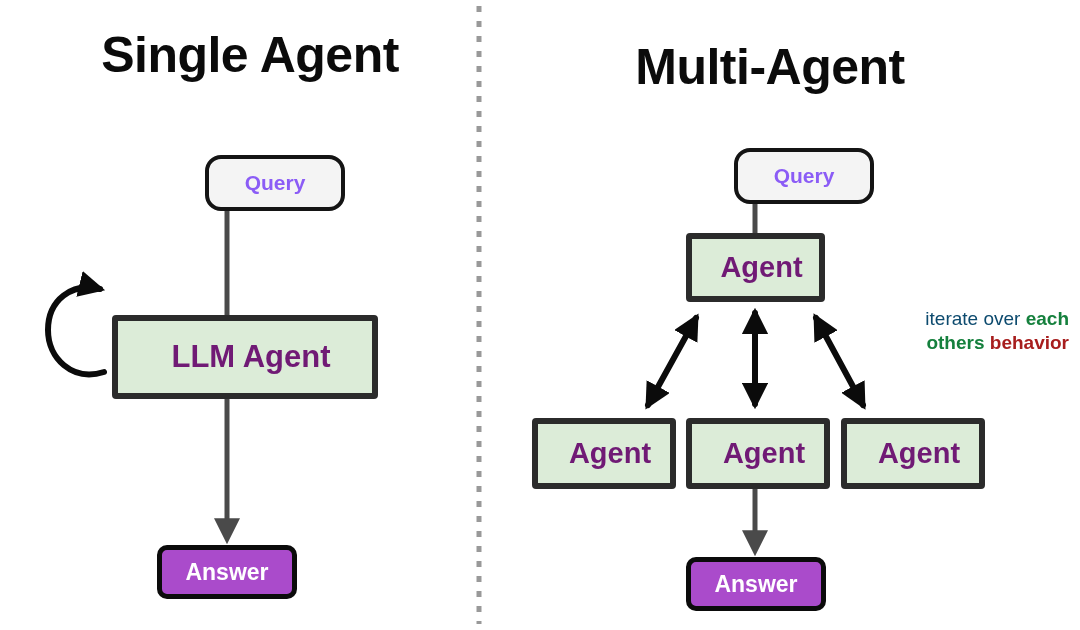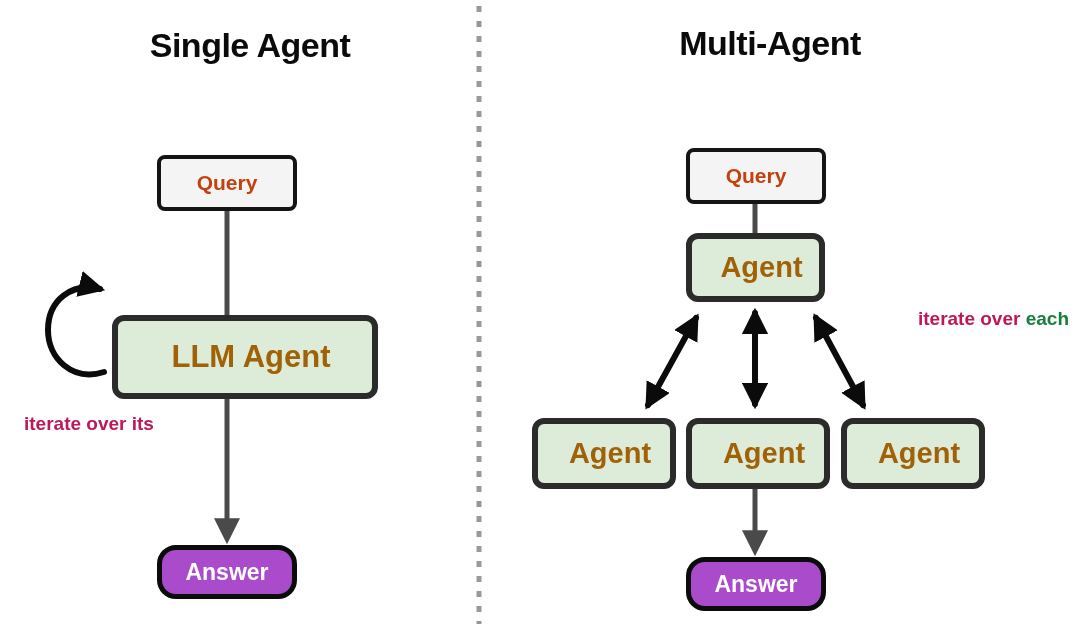--- a/index.html
+++ b/index.html
@@ -22,56 +22,57 @@
     position: absolute;
     left: 0;
     top: 0;
     width: 1080px;
     height: 630px;
     pointer-events: none;
   }
   .panel-title {
     position: absolute;
     text-align: center;
-    font-size: 34px;
+    font-size: 50px;
     font-weight: bold;
     color: #0b0b0b;
     letter-spacing: -0.5px;
     white-space: nowrap;
   }
   #title-single { left: 50px; top: 26px; width: 400px; }
-  #title-multi  { left: 570px; top: 24px; width: 400px; }
+  #title-multi  { left: 570px; top: 38px; width: 400px; }
 
   .node {
     position: absolute;
     display: flex;
     align-items: center;
     justify-content: center;
     box-sizing: border-box;
     white-space: nowrap;
   }
   .node-query {
     background: #f4f4f4;
     border: 4px solid #141414;
-    border-radius: 8px;
-    color: #c2410c;
+    border-radius: 16px;
+    color: #8b5cf6;
     font-weight: bold;
+    margin-left: 48px;
   }
   .node-agent {
     background: #dcecd8;
     border: 6px solid #2b2b2b;
-    border-radius: 12px;
-    color: #a16207;
+    border-radius: 4px;
+    color: #701a75;
     font-weight: bold;
     padding-left: 12px;
   }
   .node-answer {
     background: #aa4bcb;
     border: 5px solid #0b0b0b;
-    border-radius: 19px;
+    border-radius: 10px;
     color: #ffffff;
     font-weight: bold;
   }
 
   
   #q-left      { left: 157px; top: 155px; width: 140px; height: 56px; font-size: 21px; }
   #llm-agent   { left: 112px; top: 315px; width: 266px; height: 84px; font-size: 31px; }
   #ans-left    { left: 157px; top: 545px; width: 140px; height: 54px; font-size: 23px; }
 
   
@@ -84,21 +85,21 @@
 
   .annotation {
     position: absolute;
     font-size: 19px;
     line-height: 24px;
     color: #a71d1d;
     white-space: nowrap;
   }
   #anno-left  { left: 24px;  top: 412px; text-align: left; }
   #anno-right { left: 869px; top: 307px; text-align: right; width: 200px; }
-  .t-red   { color: #be185d; font-weight: bold; }
+  .t-red   { color: #0c4a6e; font-weight: normal; }
   .t-red-b { color: #a71d1d; font-weight: bold; }
   .t-blk-b { color: #15803d; font-weight: bold; }
 </style>
 </head>
 <body>
 
 <div id="canvas">
 
   <svg class="svg-layer" viewBox="0 0 1080 630" xmlns="http://www.w3.org/2000/svg">
     <defs>
@@ -131,23 +132,20 @@
 
   <div class="panel-title" id="title-single">Single Agent</div>
 
   <div class="node node-query" id="q-left">Query</div>
 
   <div class="node node-agent" id="llm-agent">LLM Agent</div>
 
   <div class="node node-answer" id="ans-left">Answer</div>
 
   <div class="annotation" id="anno-left">
-    <div>
-      <span class="t-red">iterate over its</span>
-    </div>
   </div>
 
   <div class="panel-title" id="title-multi">Multi-Agent</div>
 
   <div class="node node-query" id="q-right">Query</div>
 
   <div class="node node-agent" id="agent-top">Agent</div>
 
   <div class="node node-agent" id="agent-l">Agent</div>
 
@@ -155,15 +153,19 @@
 
   <div class="node node-agent" id="agent-r">Agent</div>
 
   <div class="node node-answer" id="ans-right">Answer</div>
 
   <div class="annotation" id="anno-right">
     <div>
       <span class="t-red">iterate over</span>
       <span class="t-blk-b">each</span>
     </div>
+    <div>
+      <span class="t-blk-b">others</span>
+      <span class="t-red-b">behavior</span>
+    </div>
   </div>
 
 </div>
 
 </body></html>

